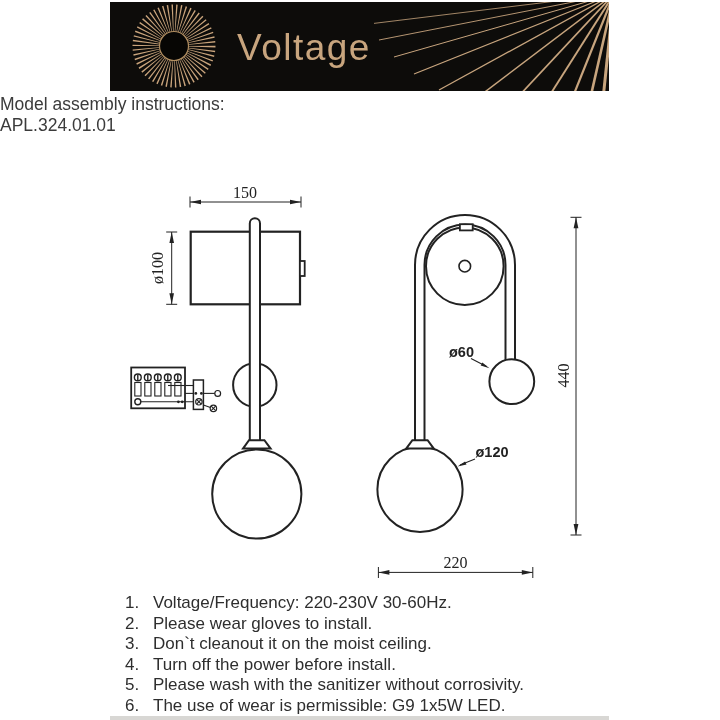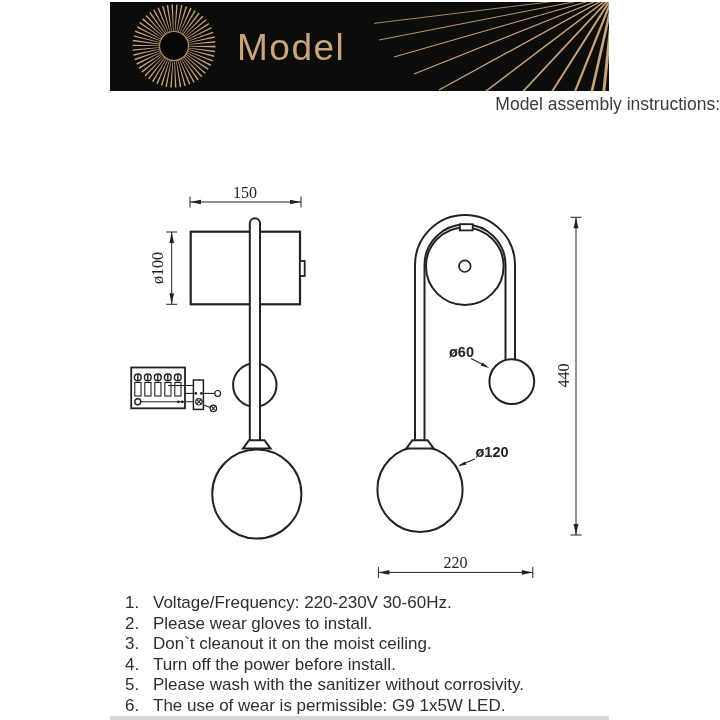--- a/index.html
+++ b/index.html
@@ -12,21 +12,21 @@
     position:absolute;left:110px;top:2px;width:499px;height:89px;
     background:#0d0c0a;overflow:hidden;
   }
   .sunburst{position:absolute;left:18px;top:0;}
   .brand{
     position:absolute;left:127px;top:0;height:89px;line-height:92px;
     color:#c8a57e;font-size:37px;letter-spacing:1.5px;font-weight:400;
   }
   .rays{position:absolute;right:0;top:0;}
   
-  .title-block{position:absolute;left:0;top:94px;width:720px;text-align:right;}
+  .title-block{position:absolute;left:0;top:94px;width:720px;text-align:left;}
   .title-line{font-size:17.5px;font-weight:500;color:#3b3b3b;line-height:21px;}
   
   .drawing{position:absolute;left:0;top:0;width:720px;height:720px;}
   
   .instructions{position:absolute;left:125px;top:593px;width:520px;}
   .instr-row{display:flex;font-size:17px;font-weight:500;color:#2e2e2e;line-height:20.6px;}
   .instr-num{width:28px;flex:0 0 28px;}
   .instr-text{flex:1;}
   
   .bottom-strip{position:absolute;left:110px;top:716px;width:499px;height:4px;background:#d8d7d4;}
@@ -34,40 +34,41 @@
   text.sans{font-family:"Liberation Sans", sans-serif;font-weight:600;}
 </style>
 </head>
 <body>
 
 <div class="banner">
   <svg class="sunburst" width="92" height="89" viewBox="0 0 92 89">
     <circle cx="46" cy="44" r="28" fill="none" stroke="#c9a47c" stroke-width="27" stroke-dasharray="1 2.25"></circle>
     <circle cx="46" cy="44" r="14.5" fill="#070604" stroke="#b08d60" stroke-width="1.2"></circle>
   </svg>
-  <span class="brand">Model</span>
+  <span class="brand">Voltage</span>
   <svg class="rays" width="235" height="89" viewBox="0 0 235 89">
     <g stroke="#c8a57e" fill="none">
       <line x1="240" y1="-8" x2="-5" y2="22" stroke-width="0.8"></line>
       <line x1="240" y1="-8" x2="5" y2="38" stroke-width="0.9"></line>
       <line x1="240" y1="-8" x2="20" y2="55" stroke-width="1.0"></line>
       <line x1="240" y1="-8" x2="40" y2="72" stroke-width="1.1"></line>
       <line x1="240" y1="-8" x2="65" y2="88" stroke-width="1.3"></line>
       <line x1="240" y1="-8" x2="95" y2="102" stroke-width="1.5"></line>
       <line x1="240" y1="-8" x2="128" y2="112" stroke-width="1.7"></line>
       <line x1="240" y1="-8" x2="160" y2="118" stroke-width="1.9"></line>
       <line x1="240" y1="-8" x2="188" y2="122" stroke-width="2.2"></line>
       <line x1="240" y1="-8" x2="210" y2="124" stroke-width="2.6"></line>
       <line x1="240" y1="-8" x2="226" y2="126" stroke-width="3.0"></line>
     </g>
   </svg>
 </div>
 
 <div class="title-block">
   <div class="title-line">Model assembly instructions:</div>
+  <div class="title-line">APL.324.01.01</div>
 </div>
 
 <svg class="drawing" viewBox="0 0 720 720">
   <g stroke="#222" fill="none">
 
     <g>
 
       <g stroke-width="1">
         <line x1="190" y1="196.5" x2="190" y2="207.5"></line>
         <line x1="301" y1="196.5" x2="301" y2="207.5"></line>

